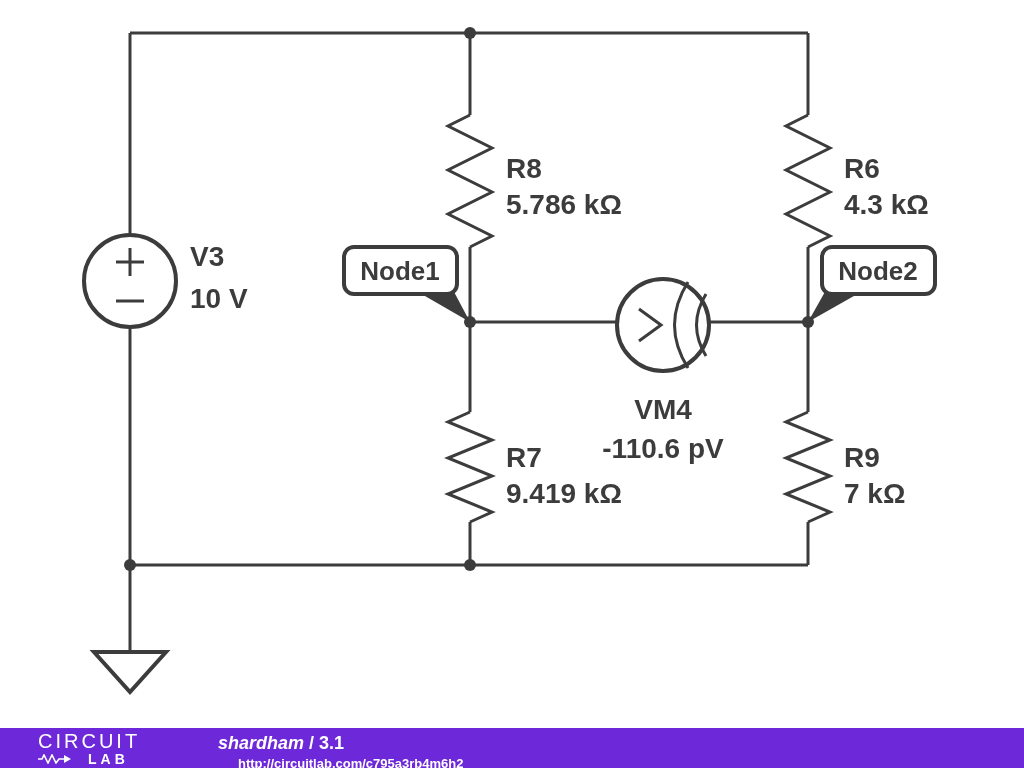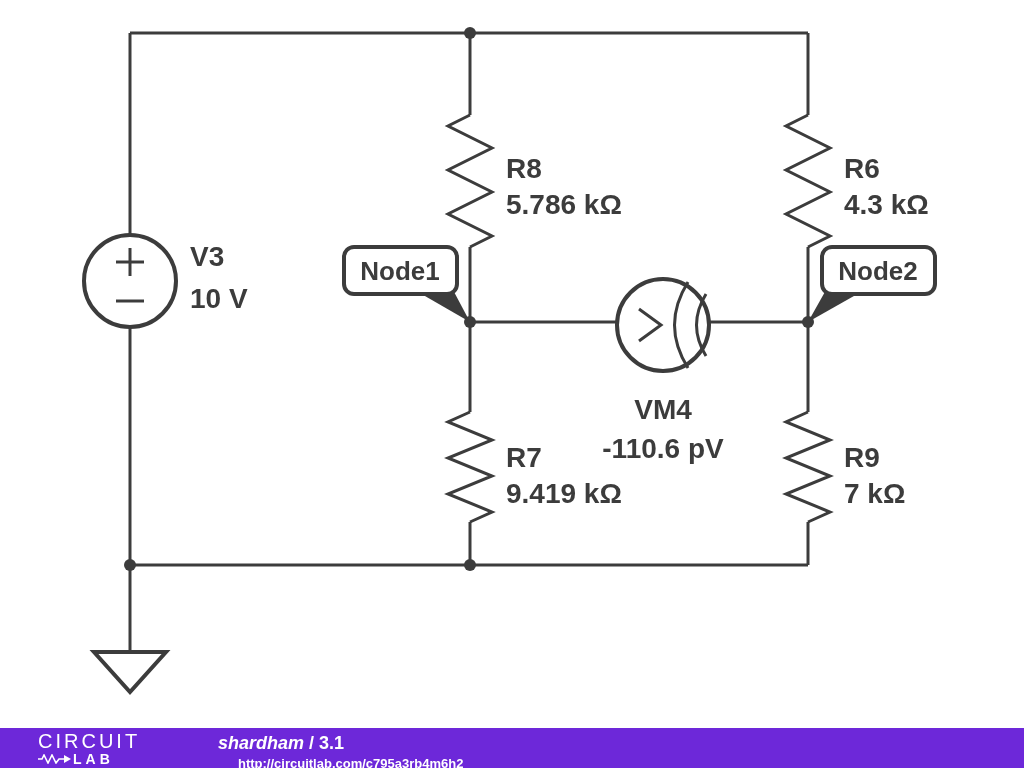--- a/index.html
+++ b/index.html
@@ -8,21 +8,21 @@
   #schematic{display:block;background:#ffffff;}
   .wire{stroke:#3c3c3c;stroke-width:3;fill:none;}
   .thick{stroke:#3c3c3c;stroke-width:4;fill:#ffffff;}
   .dot{fill:#3c3c3c;stroke:none;}
   .lbl{font-family:"Liberation Sans",sans-serif;font-size:28px;font-weight:bold;fill:#3c3c3c;}
   .callout-text{font-family:"Liberation Sans",sans-serif;font-size:26px;font-weight:bold;fill:#3c3c3c;text-anchor:middle;}
   .tail{fill:#3c3c3c;stroke:none;}
   #footer{height:40px;background:#6d28d9;position:relative;display:flex;align-items:center;color:#ffffff;}
   #brand{margin-left:38px;display:flex;flex-direction:column;justify-content:center;line-height:1;}
   #brand .top{font-size:20px;letter-spacing:3px;font-weight:400;color:#ffffff;}
-  #brand .bottomrow{display:flex;align-items:center;gap:1px;margin-top:1px;}
+  #brand .bottomrow{display:flex;align-items:center;gap:16px;margin-top:1px;}
   #brand .bottom{font-size:14px;font-weight:bold;letter-spacing:4px;color:#ffffff;}
   #credits{position:absolute;left:218px;top:3px;line-height:1.35;}
   #credits .line1{font-size:18px;font-weight:bold;}
   #credits .line1 .author{font-style:italic;}
   #credits .line2{font-size:13px;font-weight:bold;margin-left:20px;}
 </style>
 </head>
 <body>
 
 <div id="stage">

